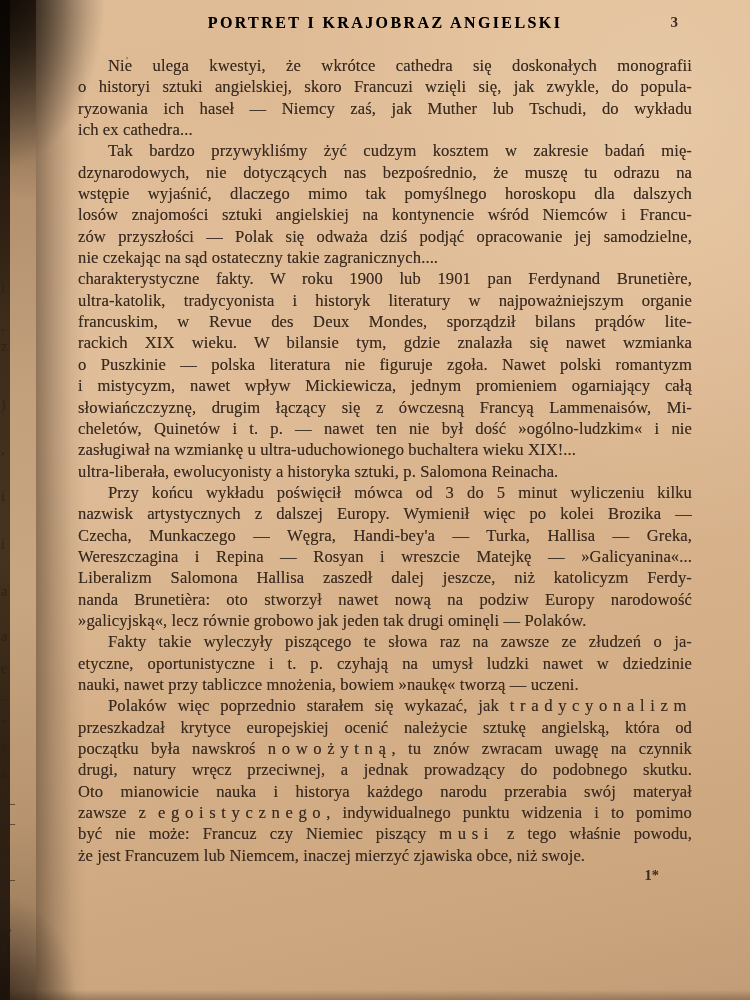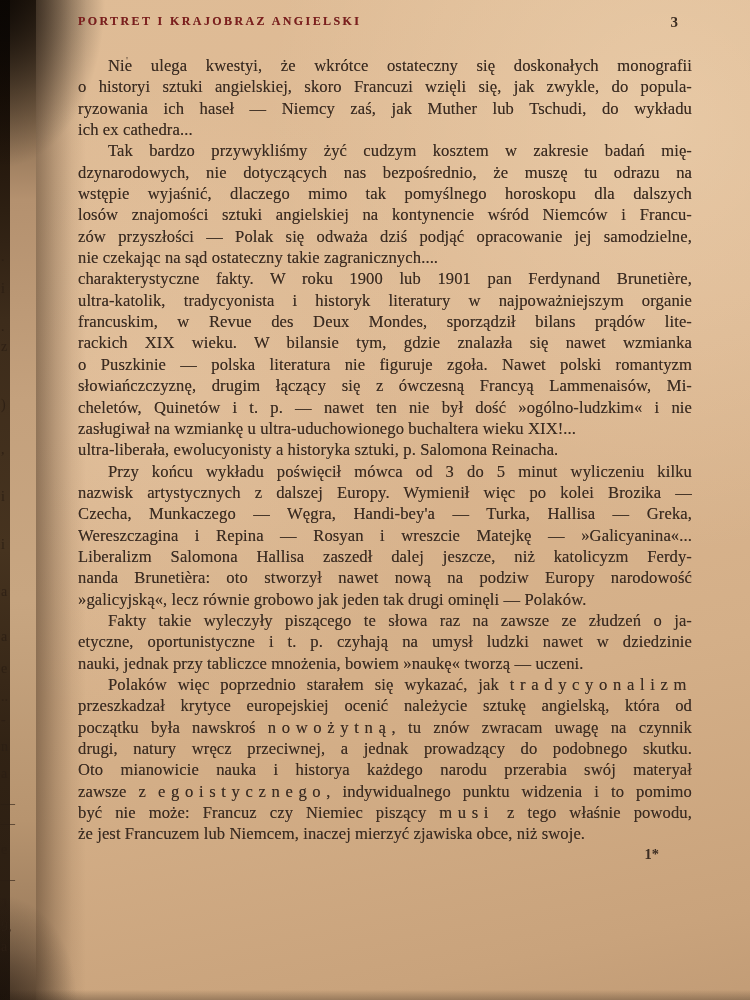--- a/index.html
+++ b/index.html
@@ -48,23 +48,23 @@
     position:absolute;left:1px;width:12px;
     color:rgba(44,30,20,0.85);font-size:14px;line-height:14px;
   }
   
   .content{
     position:absolute;left:78px;top:14px;width:614px;
     color:#3a2b21;
   }
   .header{position:relative;height:18px;margin-bottom:23px;}
   .title{
-    display:block;text-align:left;
-    font-size:12px;font-weight:700;letter-spacing:2.4px;
-    color:#7f1d1d;text-shadow:0 0 0.5px rgba(60,45,34,0.55);
+    display:block;text-align:center;
+    font-size:16px;font-weight:700;letter-spacing:2.4px;
+    color:#000000;text-shadow:0 0 0.5px rgba(60,45,34,0.55);
   }
   .pagenum{
     position:absolute;right:14px;top:0;
     font-size:15px;font-weight:700;color:#3c2d22;
   }
   .para{margin:0;}
   .ln{
     text-align:justify;text-align-last:justify;
     font-size:16.6px;line-height:21.35px;
     letter-spacing:0.1px;
@@ -116,59 +116,60 @@
       <span style="top: 940px;">a</span>
     </div>
 
   <div class="content">
     <div class="header">
       <span class="title">PORTRET I KRAJOBRAZ ANGIELSKI</span>
       <span class="pagenum">3</span>
     </div>
     <div id="paras">
         <div class="para">
-          <div class="ln first"><span>Nie ulega kwestyi, że wkrótce ostateczny się doskonałych monografii</span></div>
+          <div class="ln first"><span>Nie ulega kwestyi, że wkrótce cathedra się doskonałych monografii</span></div>
           <div class="ln"><span>o historyi sztuki angielskiej, skoro Francuzi wzięli się, jak zwykle, do popula-</span></div>
           <div class="ln"><span>ryzowania ich haseł — Niemcy zaś, jak Muther lub Tschudi, do wykładu</span></div>
           <div class="ln last"><span>ich </span><span class="it">ex cathedra...</span></div>
         </div>
         <div class="para">
           <div class="ln first"><span>Tak bardzo przywykliśmy żyć cudzym kosztem w zakresie badań mię-</span></div>
           <div class="ln"><span>dzynarodowych, nie dotyczących nas bezpośrednio, że muszę tu odrazu na</span></div>
           <div class="ln"><span>wstępie wyjaśnić, dlaczego mimo tak pomyślnego horoskopu dla dalszych</span></div>
           <div class="ln"><span>losów znajomości sztuki angielskiej na kontynencie wśród Niemców i Francu-</span></div>
           <div class="ln"><span>zów przyszłości — Polak się odważa dziś podjąć opracowanie jej samodzielne,</span></div>
           <div class="ln last"><span>nie czekając na sąd ostateczny takie zagranicznych....</span></div>
         </div>
         <div class="para">
           <div class="ln"><span>charakterystyczne fakty. W roku 1900 lub 1901 pan Ferdynand Brunetière,</span></div>
           <div class="ln"><span>ultra-katolik, tradycyonista i historyk literatury w najpoważniejszym organie</span></div>
           <div class="ln"><span>francuskim, w </span><span class="it">Revue des Deux Mondes</span><span>, sporządził bilans prądów lite-</span></div>
           <div class="ln"><span>rackich XIX wieku. W bilansie tym, gdzie znalazła się nawet wzmianka</span></div>
           <div class="ln"><span>o Puszkinie — polska literatura nie figuruje zgoła. Nawet polski romantyzm</span></div>
+          <div class="ln"><span>i mistycyzm, nawet wpływ Mickiewicza, jednym promieniem ogarniający całą</span></div>
           <div class="ln"><span>słowiańczczyznę, drugim łączący się z ówczesną Francyą Lammenaisów, Mi-</span></div>
           <div class="ln"><span>cheletów, Quinetów i t. p. — nawet ten nie był dość »ogólno-ludzkim« i nie</span></div>
           <div class="ln last"><span>zasługiwał na wzmiankę u ultra-uduchowionego buchaltera wieku XIX!...</span></div>
         </div>
         <div class="para">
           <div class="ln last"><span>ultra-liberała, ewolucyonisty a historyka sztuki, p. Salomona Reinacha.</span></div>
         </div>
         <div class="para">
           <div class="ln first"><span>Przy końcu wykładu poświęcił mówca od 3 do 5 minut wyliczeniu kilku</span></div>
           <div class="ln"><span>nazwisk artystycznych z dalszej Europy. Wymienił więc po kolei Brozika —</span></div>
           <div class="ln"><span>Czecha, Munkaczego — Węgra, Handi-bey'a — Turka, Hallisa — Greka,</span></div>
           <div class="ln"><span>Wereszczagina i Repina — Rosyan i wreszcie Matejkę — »Galicyanina«...</span></div>
           <div class="ln"><span>Liberalizm Salomona Hallisa zaszedł dalej jeszcze, niż katolicyzm Ferdy-</span></div>
           <div class="ln"><span>nanda Brunetièra: oto stworzył nawet nową na podziw Europy narodowość</span></div>
           <div class="ln last"><span>»galicyjską«, lecz równie grobowo jak jeden tak drugi ominęli — Polaków.</span></div>
         </div>
         <div class="para">
           <div class="ln first"><span>Fakty takie wyleczyły piszącego te słowa raz na zawsze ze złudzeń o ja-</span></div>
           <div class="ln"><span>etyczne, oportunistyczne i t. p. czyhają na umysł ludzki nawet w dziedzinie</span></div>
-          <div class="ln last"><span>nauki, jednak przy tabliczce mnożenia, bowiem »naukę« tworzą — uczeni.</span></div>
+          <div class="ln last"><span>nauki, nawet przy tabliczce mnożenia, bowiem »naukę« tworzą — uczeni.</span></div>
         </div>
         <div class="para">
           <div class="ln first"><span>Polaków więc poprzednio starałem się wykazać, jak </span><span class="sp">tradycyonalizm</span></div>
           <div class="ln"><span>przeszkadzał krytyce europejskiej ocenić należycie sztukę angielską, która od</span></div>
           <div class="ln"><span>początku była nawskroś </span><span class="sp">nowożytną</span><span>, tu znów zwracam uwagę na czynnik</span></div>
           <div class="ln"><span>drugi, natury wręcz przeciwnej, a jednak prowadzący do podobnego skutku.</span></div>
           <div class="ln"><span>Oto mianowicie nauka i historya każdego narodu przerabia swój materyał</span></div>
           <div class="ln"><span>zawsze z </span><span class="sp">egoistycznego</span><span>, indywidualnego punktu widzenia i to pomimo</span></div>
           <div class="ln"><span>być nie może: Francuz czy Niemiec piszący </span><span class="sp">musi</span><span> z tego właśnie powodu,</span></div>
           <div class="ln last"><span>że jest Francuzem lub Niemcem, inaczej mierzyć zjawiska obce, niż swoje.</span></div>

